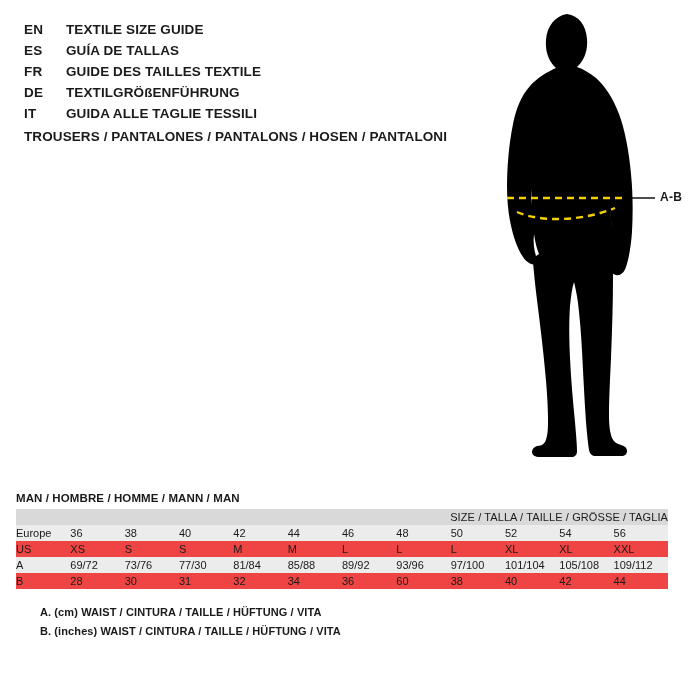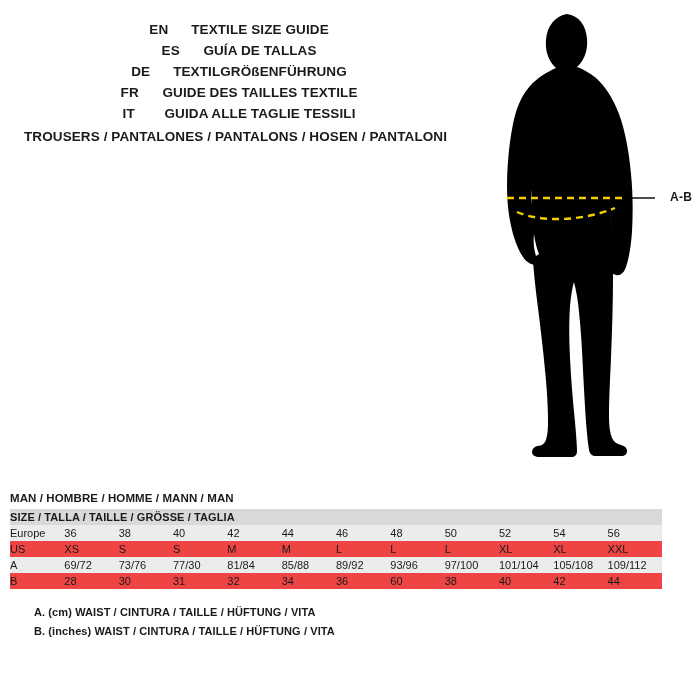--- a/index.html
+++ b/index.html
@@ -25,21 +25,20 @@
   .lang-block {
     position: absolute;
     left: 24px;
     top: 22px;
     width: 430px;
   }
   .lang-row {
     display: flex;
     align-items: baseline;
     height: 21px;
-    justify-content: center;
   }
   .lang-code {
     width: 42px;
     font-size: 13.5px;
     font-weight: bold;
     letter-spacing: 0.2px;
   }
   .lang-text {
     font-size: 13.5px;
     font-weight: bold;
@@ -60,32 +59,32 @@
     left: 455px;
     top: 8px;
     width: 240px;
     height: 470px;
   }
   .figure-wrap svg {
     display: block;
   }
   .ab-label {
     position: absolute;
-    left: 215px;
+    left: 205px;
     top: 182px;
     font-size: 12px;
     font-weight: bold;
     letter-spacing: 0.3px;
     color: #1a1a1a;
   }
 
   
   .table-section {
     position: absolute;
-    left: 10px;
+    left: 16px;
     top: 492px;
     width: 652px;
   }
   .man-label {
     font-size: 11.5px;
     font-weight: bold;
     letter-spacing: 0.1px;
     margin-bottom: 5px;
     color: #1a1a1a;
   }
@@ -98,23 +97,24 @@
     font-size: 11px;
     padding: 0;
     height: 16px;
     line-height: 16px;
     color: #1a1a1a;
     vertical-align: middle;
   }
   tr.head-row td {
     background: #d9d9d9;
     font-size: 11px;
-    font-weight: bold;
+    font-weight: normal;
     padding-left: 0;
     letter-spacing: 0.1px;
+    text-align: right;
   }
   tr.shade td { background: #ececec; }
   tr.plain td { background: #ef4444; }
   td.rowlabel {
     padding-left: 2px;
     width: 112px;
   }
   td.cell {
     width: 45px;
     padding-left: 1px;
@@ -139,26 +139,26 @@
   <div class="lang-block">
     <div class="lang-row">
       <span class="lang-code">EN</span>
       <span class="lang-text">TEXTILE SIZE GUIDE</span>
     </div>
     <div class="lang-row">
       <span class="lang-code">ES</span>
       <span class="lang-text">GUÍA DE TALLAS</span>
     </div>
     <div class="lang-row">
+      <span class="lang-code">FR</span>
+      <span class="lang-text">GUIDE DES TAILLES TEXTILE</span>
+    </div>
+    <div class="lang-row">
       <span class="lang-code">DE</span>
       <span class="lang-text">TEXTILGRÖßENFÜHRUNG</span>
-    </div>
-    <div class="lang-row">
-      <span class="lang-code">FR</span>
-      <span class="lang-text">GUIDE DES TAILLES TEXTILE</span>
     </div>
     <div class="lang-row">
       <span class="lang-code">IT</span>
       <span class="lang-text">GUIDA ALLE TAGLIE TESSILI</span>
     </div>
   </div>
 
   <div class="garment-title">TROUSERS / PANTALONES / PANTALONS / HOSEN / PANTALONI</div>
 
   <div class="figure-wrap">

